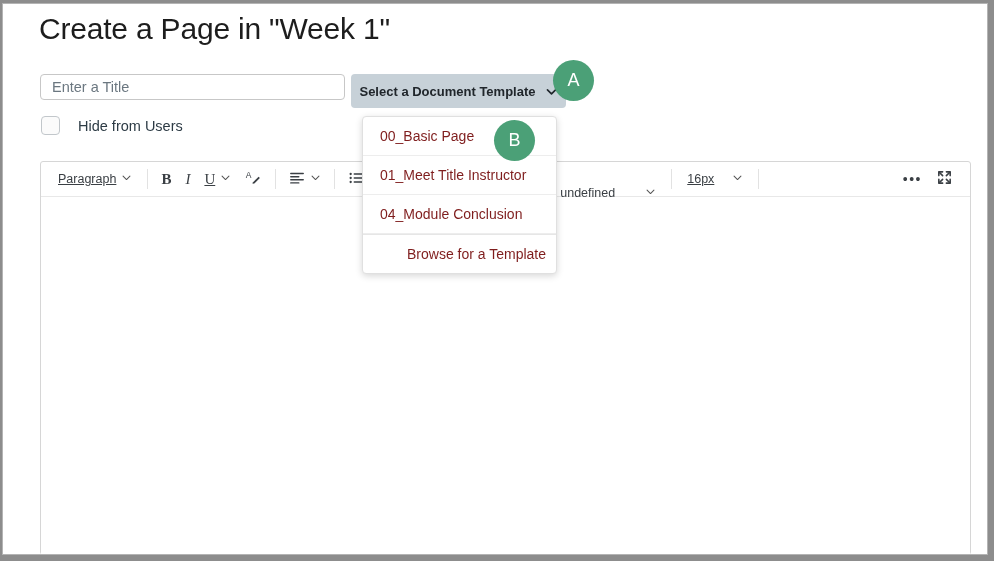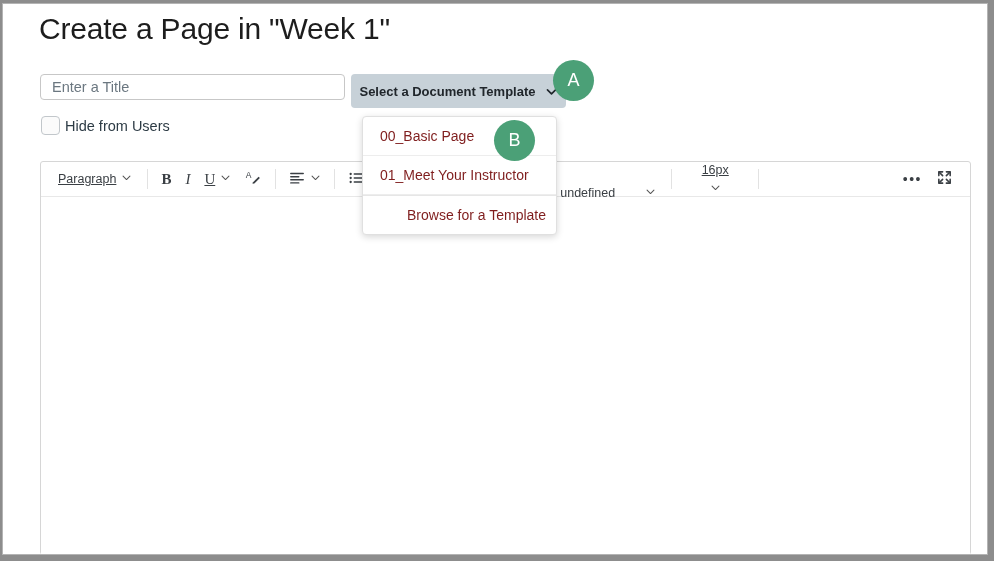--- a/index.html
+++ b/index.html
@@ -79,21 +79,21 @@
   }
   .template-button .chev { display: flex; align-items: center; }
 
   
   .hide-row {
     position: absolute;
     left: 38px;
     top: 112px;
     display: flex;
     align-items: center;
-    gap: 5px;
+    gap: 18px;
   }
   .checkbox-box {
     width: 19px;
     height: 19px;
     border: 1px solid #c2c7cb;
     border-radius: 4px;
     background: #fbfbfb;
     box-sizing: border-box;
   }
   .hide-label {
@@ -367,21 +367,21 @@
         <span class="label-txt">undefined</span>
         <span>
           <svg width="11" height="11" viewBox="0 0 16 16">
               <path d="M3 6l5 5 5-5" stroke="#555" stroke-width="1.5" fill="none" stroke-linecap="round" stroke-linejoin="round"></path>
             </svg>
         </span>
       </div>
 
       <span class="tb-sep"></span>
 
-      <div class="tb-item wide" style="min-width:56px;justify-content:space-between;flex-direction:column;">
+      <div class="tb-item wide" style="min-width:56px;justify-content:space-between;">
         <span class="label-txt">16px</span>
         <span>
           <svg width="11" height="11" viewBox="0 0 16 16">
               <path d="M3 6l5 5 5-5" stroke="#555" stroke-width="1.5" fill="none" stroke-linecap="round" stroke-linejoin="round"></path>
             </svg>
         </span>
       </div>
 
       <span class="tb-sep"></span>
 
@@ -407,20 +407,21 @@
           </svg>
         </span>
       </div>
     </div>
 
     <div class="editor-body"></div>
   </div>
 
   <div class="dropdown">
     <div class="dd-item">00_Basic Page</div>
-    <div class="dd-item">01_Meet Your Instructor</div>
+    <div class="dd-item">01_Meet Title Instructor</div>
+    <div class="dd-item">04_Module Conclusion</div>
     <div class="dd-item browse">Browse for a Template</div>
   </div>
 
   <div class="badge badge-a">A</div>
   <div class="badge badge-b">B</div>
 
 </div>
 
 </body></html>

